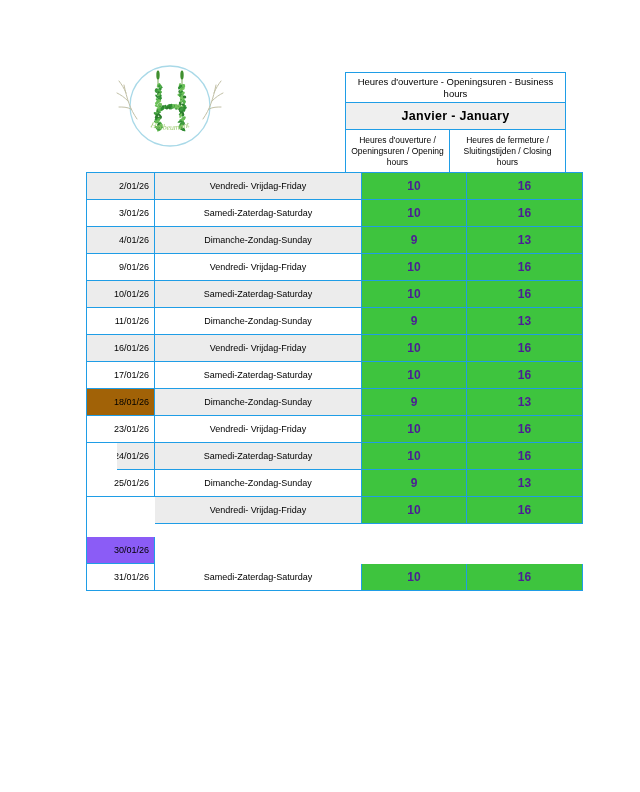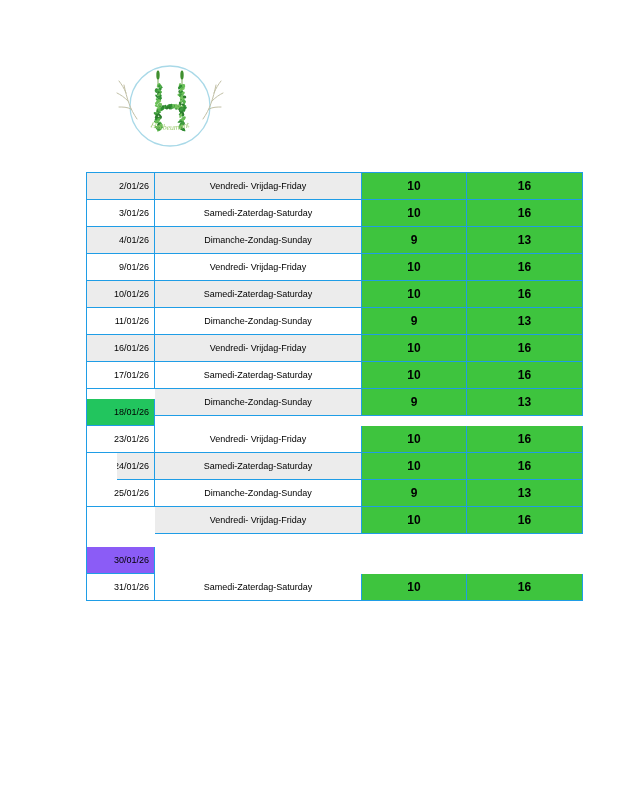--- a/index.html
+++ b/index.html
@@ -34,21 +34,21 @@
     position:absolute;left:86px;top:172px;width:496px;
     border-top:1px solid var(--blue);border-left:1px solid var(--blue);
     display:grid;grid-template-columns:68px 207px 105px 116px;box-sizing:content-box;
   }
   .cell{
     height:26px;border-right:1px solid var(--blue);border-bottom:1px solid var(--blue);
     display:flex;align-items:center;box-sizing:content-box;overflow:hidden;
   }
   .cell.date{justify-content:flex-end;padding-right:5px;font-size:9px;}
   .cell.day{justify-content:center;font-size:9px;}
-  .cell.hour{justify-content:center;background:var(--green);color:#000000;font-weight:bold;font-size:12px;}
+  .cell.hour{justify-content:center;background:var(--green);color:#4c1d95;font-weight:bold;font-size:12px;}
 </style>
 </head>
 <body>
 
 <div class="page">
 
   <svg class="logo" viewBox="0 0 134 104">
 
     <circle cx="67" cy="51" r="40" fill="none" stroke="#a9d9e8" stroke-width="1.3"></circle>
 
@@ -192,20 +192,28 @@
         <ellipse cx="78.8" cy="53.2" rx="2.9" ry="1.1" transform="rotate(171 78.8 53.2)" fill="#2e7d2e"></ellipse>
         <ellipse cx="78.7" cy="54.1" rx="2.5" ry="1.5" transform="rotate(133 78.7 54.1)" fill="#3f9b3f"></ellipse>
       </g>
 
     <path id="nameArc" d="M 33 66 Q 67 84 101 66" fill="none"></path>
     <text font-size="8" font-style="italic" fill="#9fcb74" font-family="Liberation Serif, serif">
       <textPath href="#nameArc" startOffset="50%" text-anchor="middle">Herbeumont</textPath>
     </text>
   </svg>
 
+  <div class="header-box">
+    <div class="hb-title">Heures d'ouverture - Openingsuren - Business hours</div>
+    <div class="hb-month">Janvier - January</div>
+    <div class="hb-cols">
+      <div class="hb-col first">Heures d'ouverture / Openingsuren / Opening hours</div>
+      <div class="hb-col">Heures de fermeture / Sluitingstijden / Closing hours</div>
+    </div>
+  </div>
 
   <div class="grid" id="scheduleGrid">
     <div class="cell date alt" style="background: rgb(236, 236, 236);">2/01/26</div>
     <div class="cell day alt" style="background: rgb(236, 236, 236);">Vendredi- Vrijdag-Friday</div>
     <div class="cell hour alt">10</div>
     <div class="cell hour alt">16</div>
 
     <div class="cell date plain">3/01/26</div>
     <div class="cell day plain">Samedi-Zaterdag-Saturday</div>
     <div class="cell hour plain">10</div>
@@ -234,21 +242,21 @@
     <div class="cell date alt" style="background: rgb(236, 236, 236);">16/01/26</div>
     <div class="cell day alt" style="background: rgb(236, 236, 236);">Vendredi- Vrijdag-Friday</div>
     <div class="cell hour alt">10</div>
     <div class="cell hour alt">16</div>
 
     <div class="cell date plain">17/01/26</div>
     <div class="cell day plain">Samedi-Zaterdag-Saturday</div>
     <div class="cell hour plain">10</div>
     <div class="cell hour plain">16</div>
 
-    <div class="cell date alt" style="background: #22c55e; margin-top: 10px;">18/01/26</div>
+    <div class="cell date alt" style="background: #a16207;">18/01/26</div>
     <div class="cell day alt" style="background: rgb(236, 236, 236);">Dimanche-Zondag-Sunday</div>
     <div class="cell hour alt">9</div>
     <div class="cell hour alt">13</div>
 
     <div class="cell date plain">23/01/26</div>
     <div class="cell day plain">Vendredi- Vrijdag-Friday</div>
     <div class="cell hour plain">10</div>
     <div class="cell hour plain">16</div>
 
     <div class="cell date alt" style="background: rgb(236, 236, 236); margin-left: 30px;">24/01/26</div>

